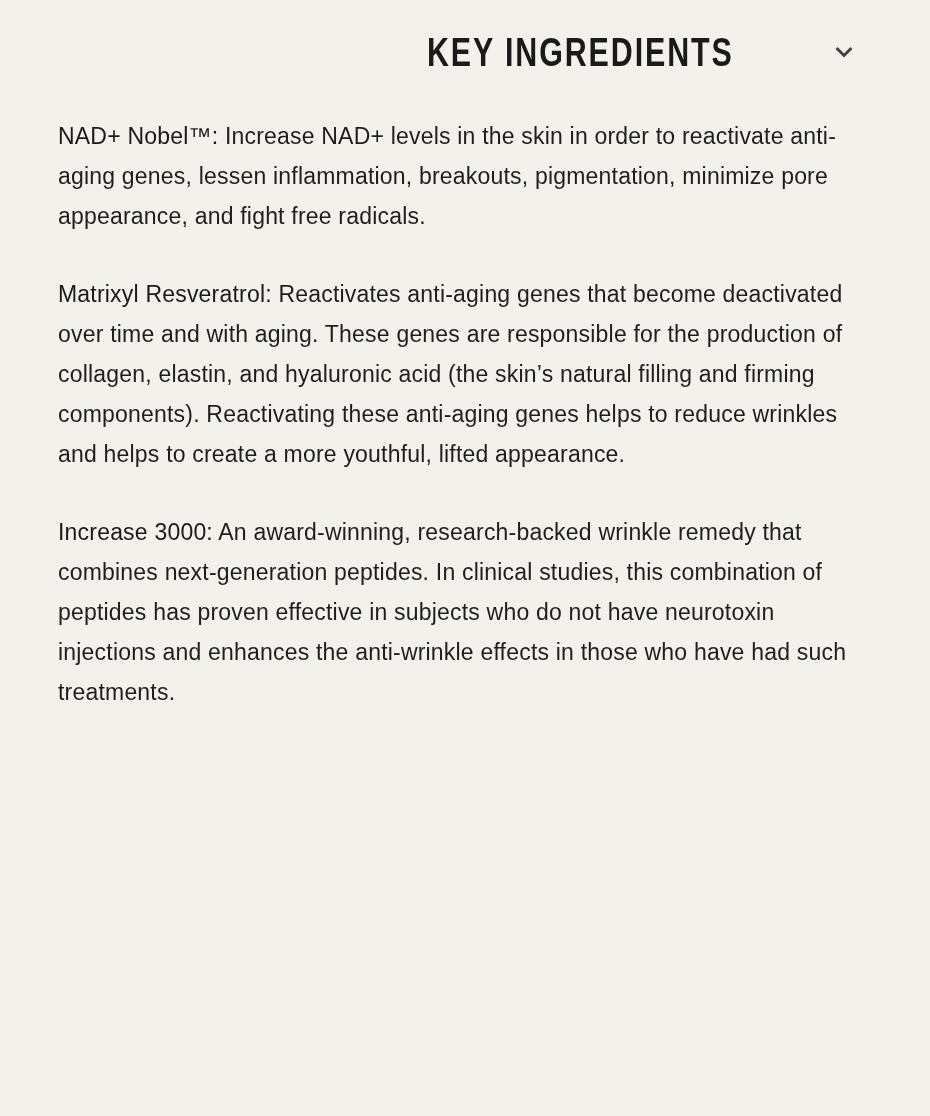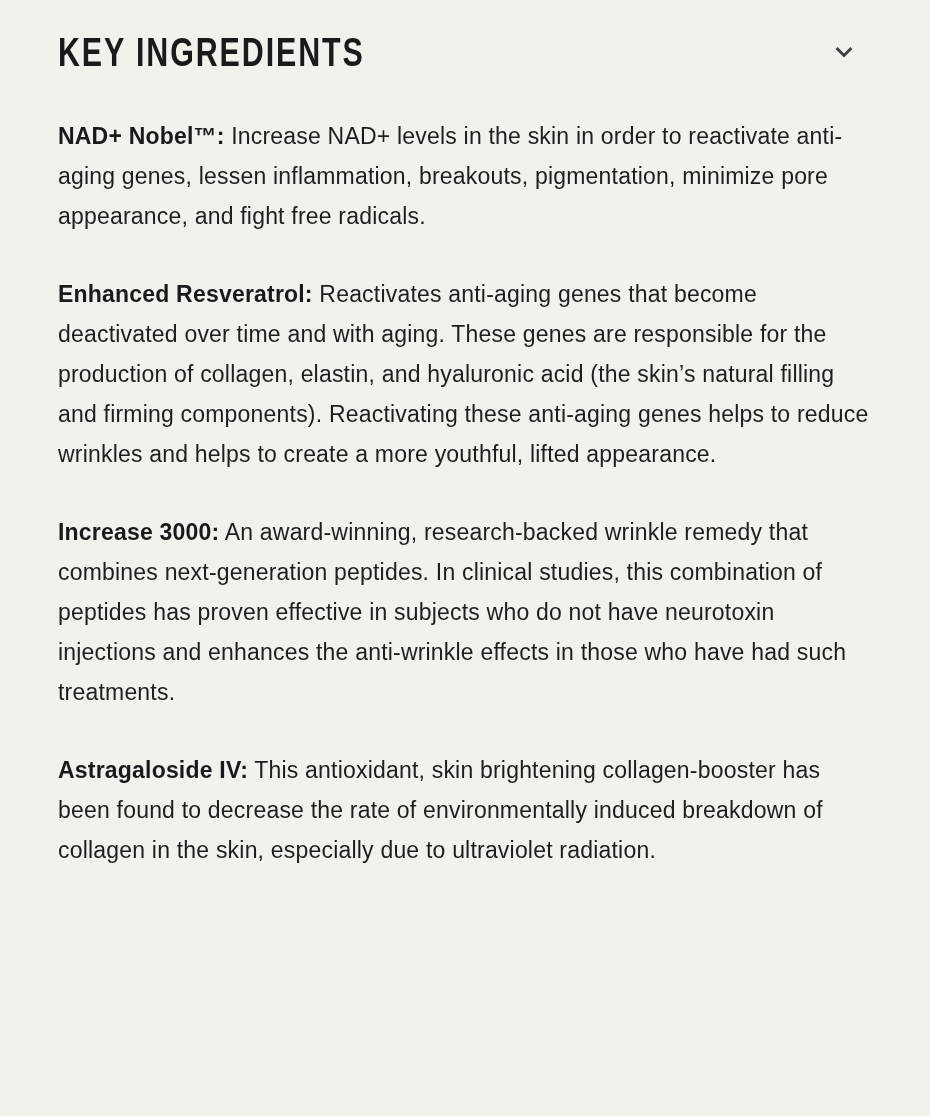--- a/index.html
+++ b/index.html
@@ -12,21 +12,21 @@
     background: #F2F1EC;
     font-family: "Liberation Sans", "DejaVu Sans", sans-serif;
     color: #1E1E1E;
     overflow: hidden;
   }
   .section {
     padding: 30px 58px 0 58px;
   }
   .section-header {
     display: flex;
-    justify-content: space-between;
+    justify-content: flex-end;
     align-items: center;
     cursor: pointer;
     margin-bottom: 42px;
     height: 44px;
   }
   .title {
     margin: 0;
     font-size: 40px;
     line-height: 44px;
     font-weight: 700;
@@ -52,21 +52,21 @@
     max-width: 816px;
   }
   .ingredient {
     margin: 0 0 38px 0;
     font-size: 23px;
     line-height: 40px;
     font-weight: 400;
     letter-spacing: 0.2px;
   }
   .ingredient strong {
-    font-weight: 700;
+    font-weight: 400;
     color: #1A1A1A;
   }
 </style>
 </head>
 <body>
 
 <div class="section">
 
   <div class="section-header">
     <h2 class="title"><span class="title-inner">KEY INGREDIENTS</span></h2>
@@ -78,28 +78,24 @@
   </div>
 
   <div class="content">
 
     <p class="ingredient">
       <strong>NAD+ Nobel™:</strong>
       <span>Increase NAD+ levels in the skin in order to reactivate anti-aging genes, lessen inflammation, breakouts, pigmentation, minimize pore appearance, and fight free radicals.</span>
     </p>
 
     <p class="ingredient">
-      <strong>Enhanced Resveratrol:</strong>
+      <strong>Matrixyl Resveratrol:</strong>
       <span>Reactivates anti-aging genes that become deactivated over time and with aging. These genes are responsible for the production of collagen, elastin, and hyaluronic acid (the skin’s natural filling and firming components). Reactivating these anti-aging genes helps to reduce wrinkles and helps to create a more youthful, lifted appearance.</span>
     </p>
 
     <p class="ingredient">
       <strong>Increase 3000:</strong>
       <span>An award-winning, research-backed wrinkle remedy that combines next-generation peptides. In clinical studies, this combination of peptides has proven effective in subjects who do not have neurotoxin injections and enhances the anti-wrinkle effects in those who have had such treatments.</span>
     </p>
 
-    <p class="ingredient">
-      <strong>Astragaloside IV:</strong>
-      <span>This antioxidant, skin brightening collagen-booster has been found to decrease the rate of environmentally induced breakdown of collagen in the skin, especially due to ultraviolet radiation.</span>
-    </p>
 
   </div>
 </div>
 
 </body></html>

